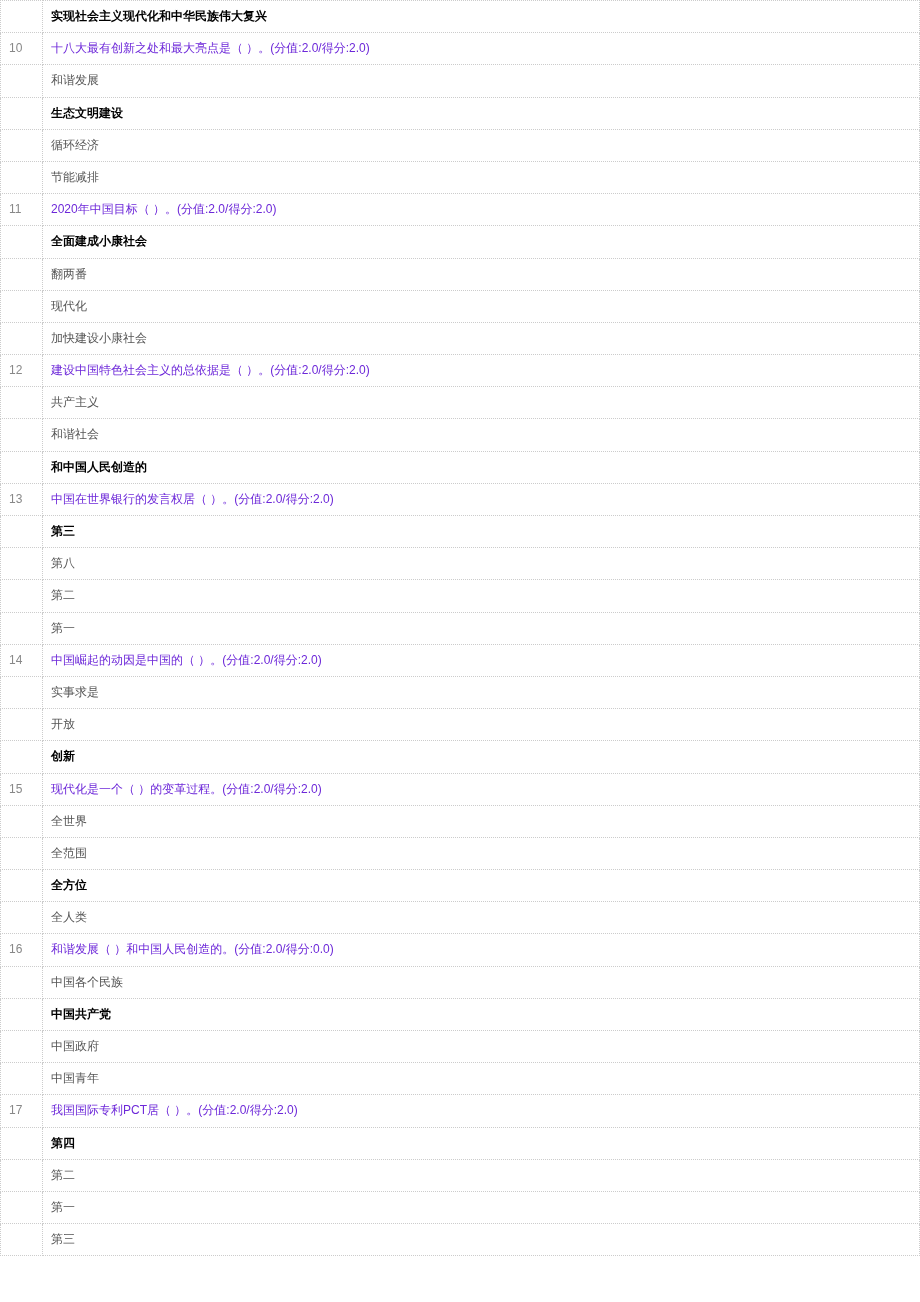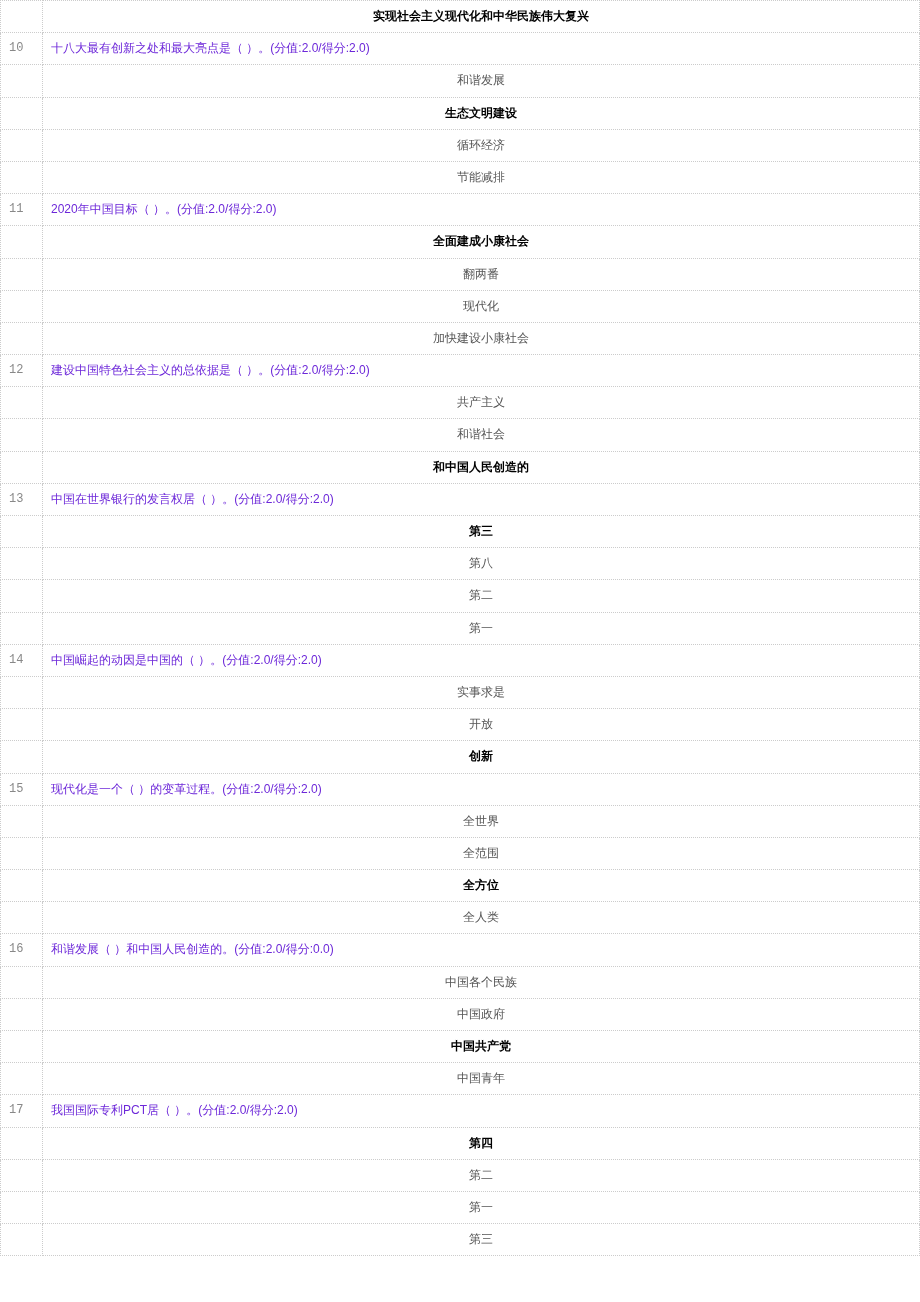--- a/index.html
+++ b/index.html
@@ -16,24 +16,24 @@
     table-layout: fixed;
   }
   td {
     border: 1px dotted #ccc;
     padding: 6px 8px;
     vertical-align: top;
     line-height: 1.6;
   }
   .col-num { width: 42px; text-align: left; color: #666; }
   .col-content { }
-  .option-cell { padding-left: 8px; color: #555; text-align: center; }
+  .option-cell { padding-left: 8px; color: #555; }
   .question-cell { color: #6d28d9; }
   .correct { font-weight: bold; color: #000; }
-  .qnum { color: #888; font-family: Liberation Mono, monospace; }
+  .qnum { color: #888; }
 </style>
 </head>
 <body>
 
 <table>
   <tbody id="quiz-body">
     <tr>
       <td class="col-num"></td>
       <td class="col-content option-cell correct">实现社会主义现代化和中华民族伟大复兴</td>
     </tr>
@@ -152,25 +152,25 @@
       <tr>
         <td class="col-num qnum">16</td>
         <td class="col-content question-cell">和谐发展（ ）和中国人民创造的。(分值:2.0/得分:0.0)</td>
       </tr>
       <tr>
         <td class="col-num"></td>
         <td class="col-content option-cell">中国各个民族</td>
       </tr>
       <tr>
         <td class="col-num"></td>
-        <td class="col-content option-cell">中国政府</td>
+        <td class="col-content option-cell correct">中国共产党</td>
       </tr>
       <tr>
         <td class="col-num"></td>
-        <td class="col-content option-cell correct">中国共产党</td>
+        <td class="col-content option-cell">中国政府</td>
       </tr>
       <tr>
         <td class="col-num"></td>
         <td class="col-content option-cell">中国青年</td>
       </tr>
       <tr>
         <td class="col-num qnum">17</td>
         <td class="col-content question-cell">我国国际专利PCT居（ ）。(分值:2.0/得分:2.0)</td>
       </tr>
       <tr>

